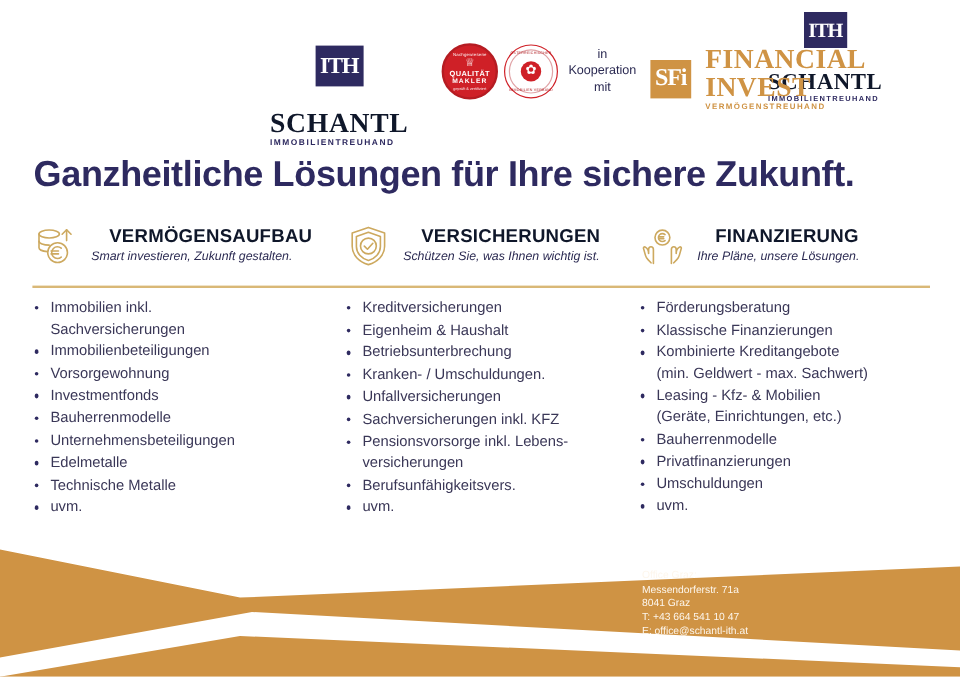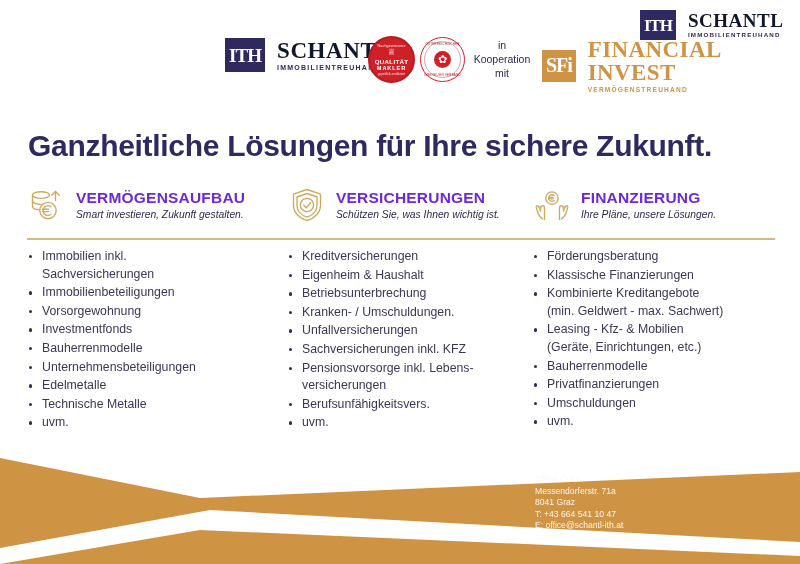--- a/index.html
+++ b/index.html
@@ -6,21 +6,21 @@
   body{
     width:800px;height:564px;overflow:hidden;position:relative;
     font-family:"Liberation Sans","DejaVu Sans",sans-serif;
     color:#2b2a52;
   }
   .page{position:absolute;inset:0;background:#ffffff;}
 
   
   .logobar{position:absolute;left:0;top:0;width:800px;height:100px;}
 
-  .ith-logo{display:flex;align-items:center;gap:12px;}
+  .ith-logo{display:flex;align-items:center;gap:19px;flex-direction:column;}
   .ith-mark{
     background:#2e2a60;display:flex;align-items:center;justify-content:center;
     color:#fff;font-weight:700;letter-spacing:-1px;
     font-family:"Liberation Serif","DejaVu Serif",serif;
   }
   .ith-mark span{display:block;line-height:1;}
   .ith-words{display:flex;flex-direction:column;justify-content:center;}
   .ith-name{
     color:#0f172a;font-weight:700;font-family:"Liberation Serif","DejaVu Serif",serif;
     line-height:1;
@@ -100,21 +100,21 @@
   .col{position:relative;}
   .col-1{width:260px;margin-left:27px;}
   .col-2{width:245px;}
   .col-3{width:248px;}
 
   .colhead{display:flex;align-items:flex-start;gap:9px;height:46px;}
   .icon-wrap{width:40px;height:40px;flex:0 0 40px;margin-top:-1px;}
   .icon-wrap svg{display:block;}
   .colhead-text{display:flex;flex-direction:column;padding-top:3px;}
   .colhead-title{
-    font-size:15.5px;font-weight:700;color:#6d28d9;letter-spacing:.2px;line-height:17px;
+    font-size:15.5px;font-weight:700;color:#0f172a;letter-spacing:.2px;line-height:17px;margin-left:15px;
   }
   .colhead-sub{
     font-size:10.3px;font-style:italic;color:#2b2a52;margin-top:2px;line-height:13px;
   }
 
   .rule{
     position:absolute;left:27px;top:238px;width:748px;height:2px;
     background:#d9b877;
   }
 

